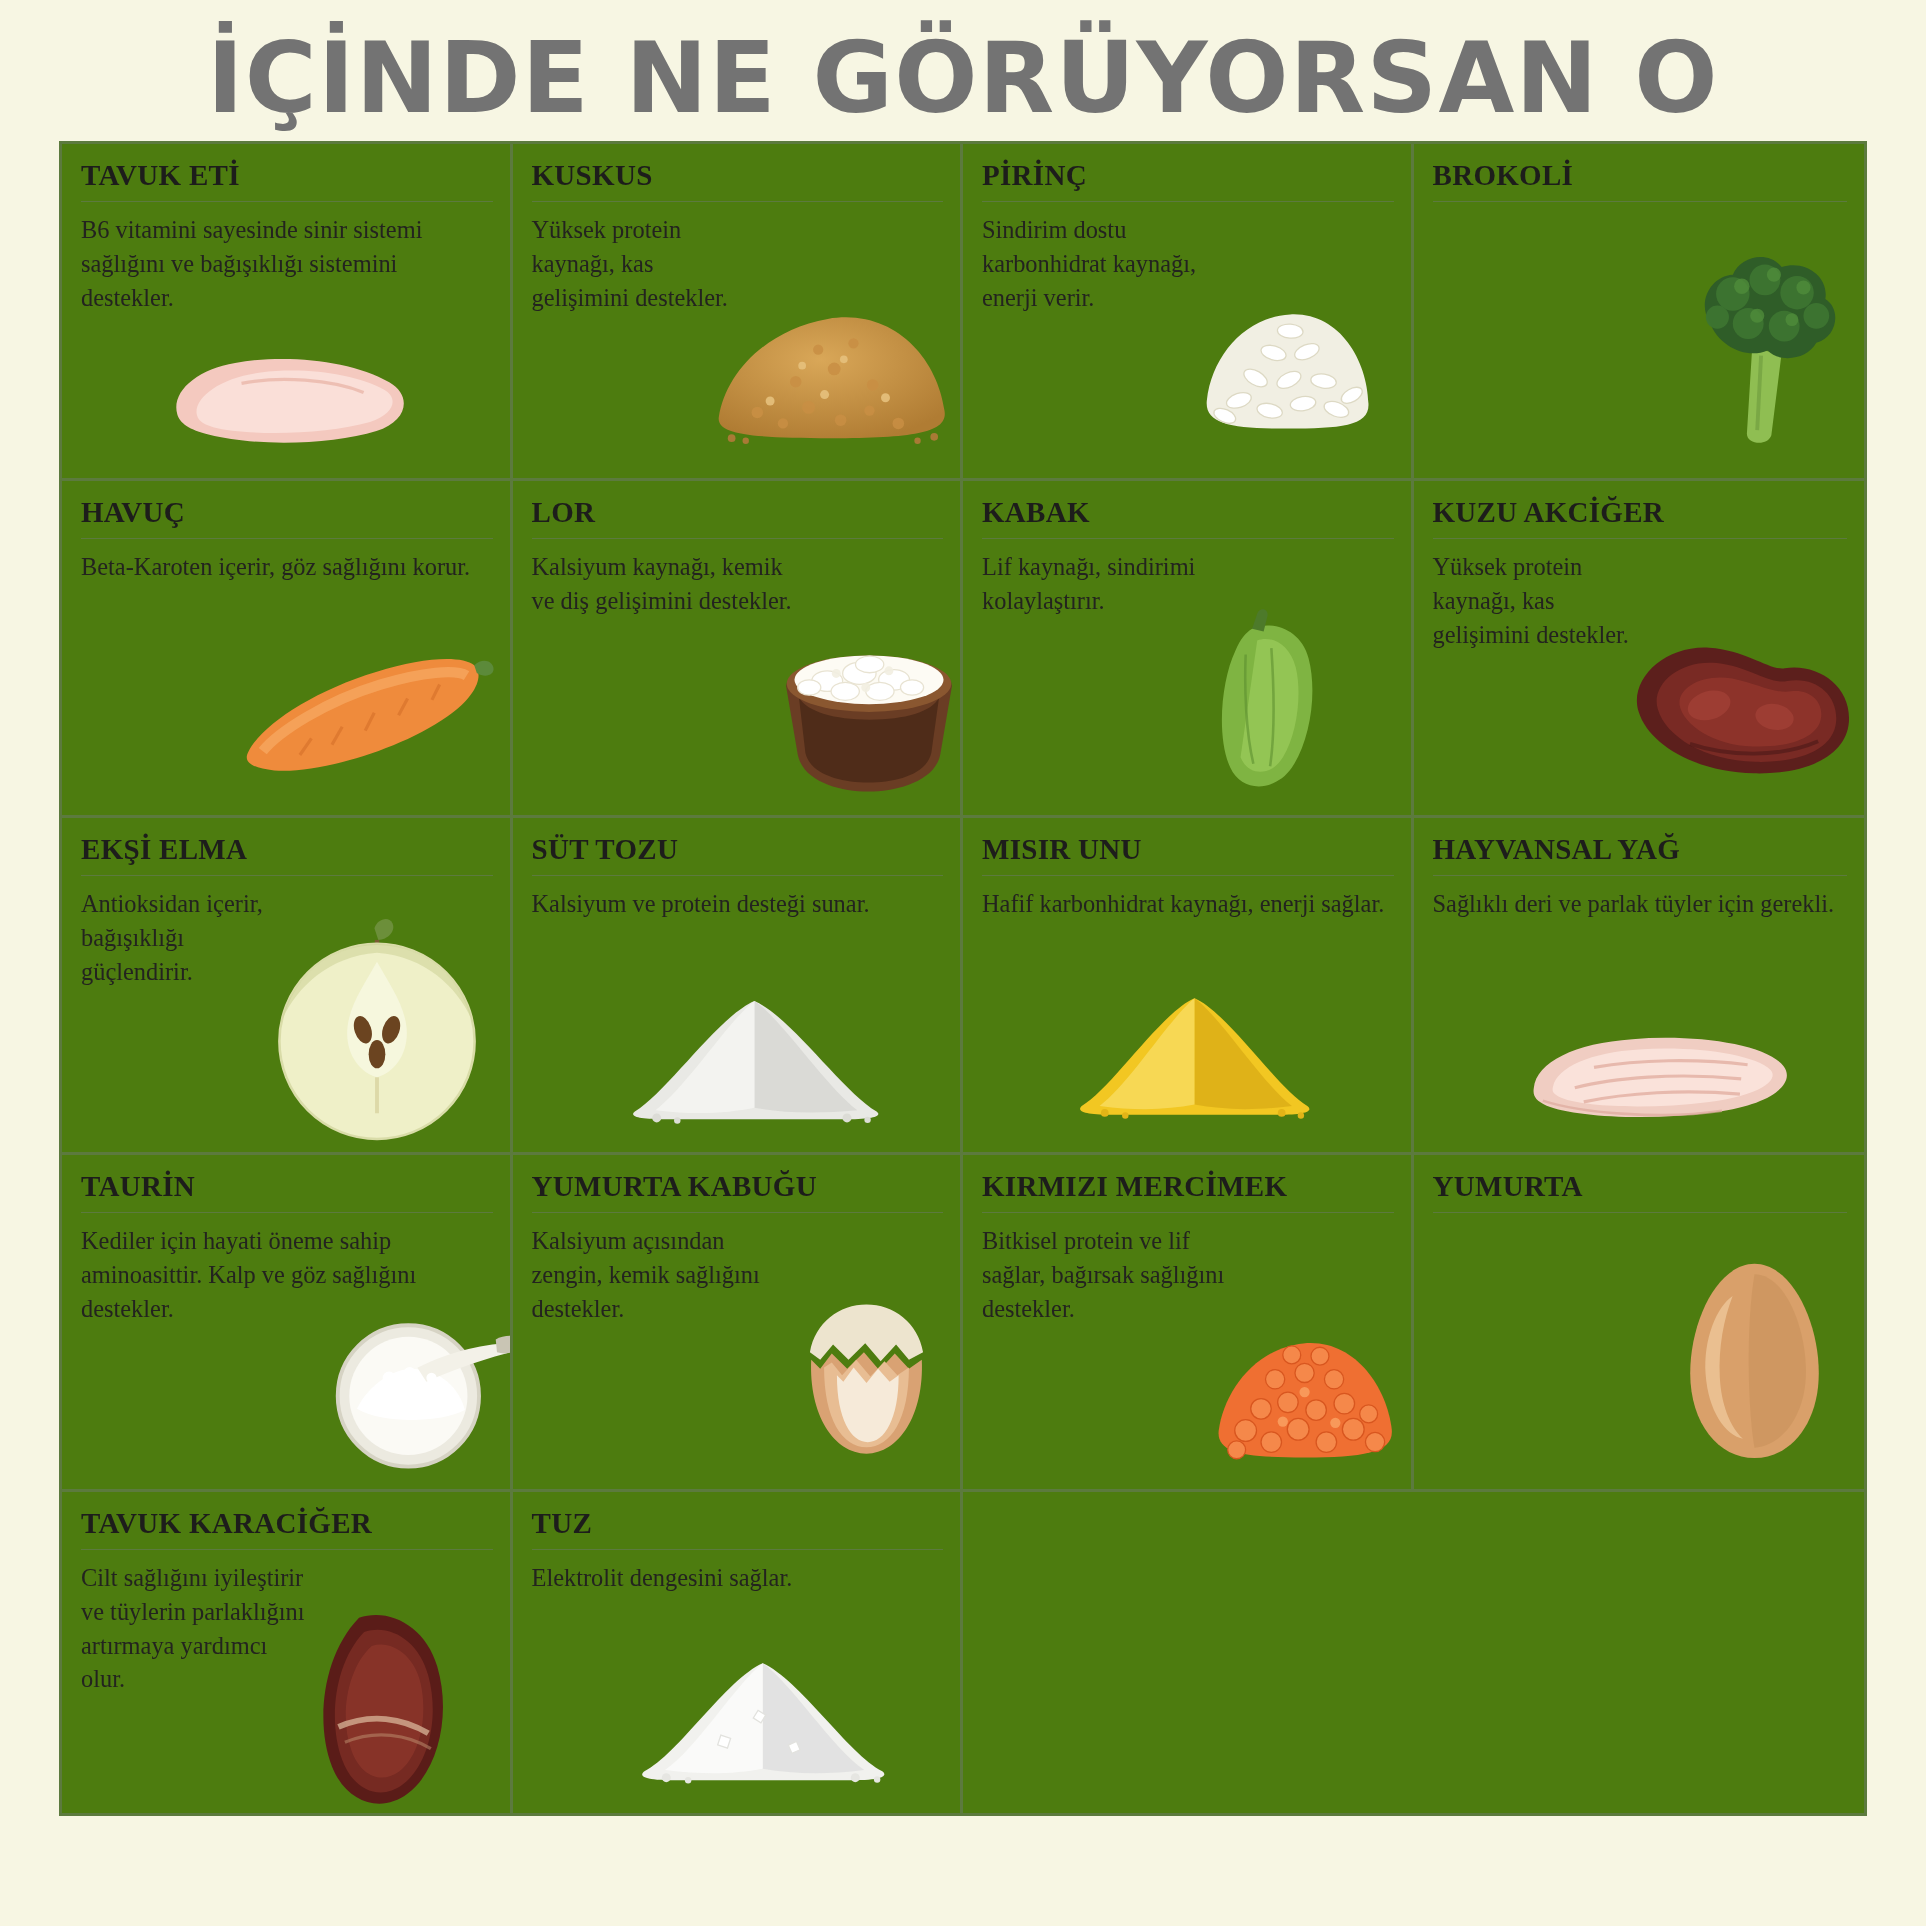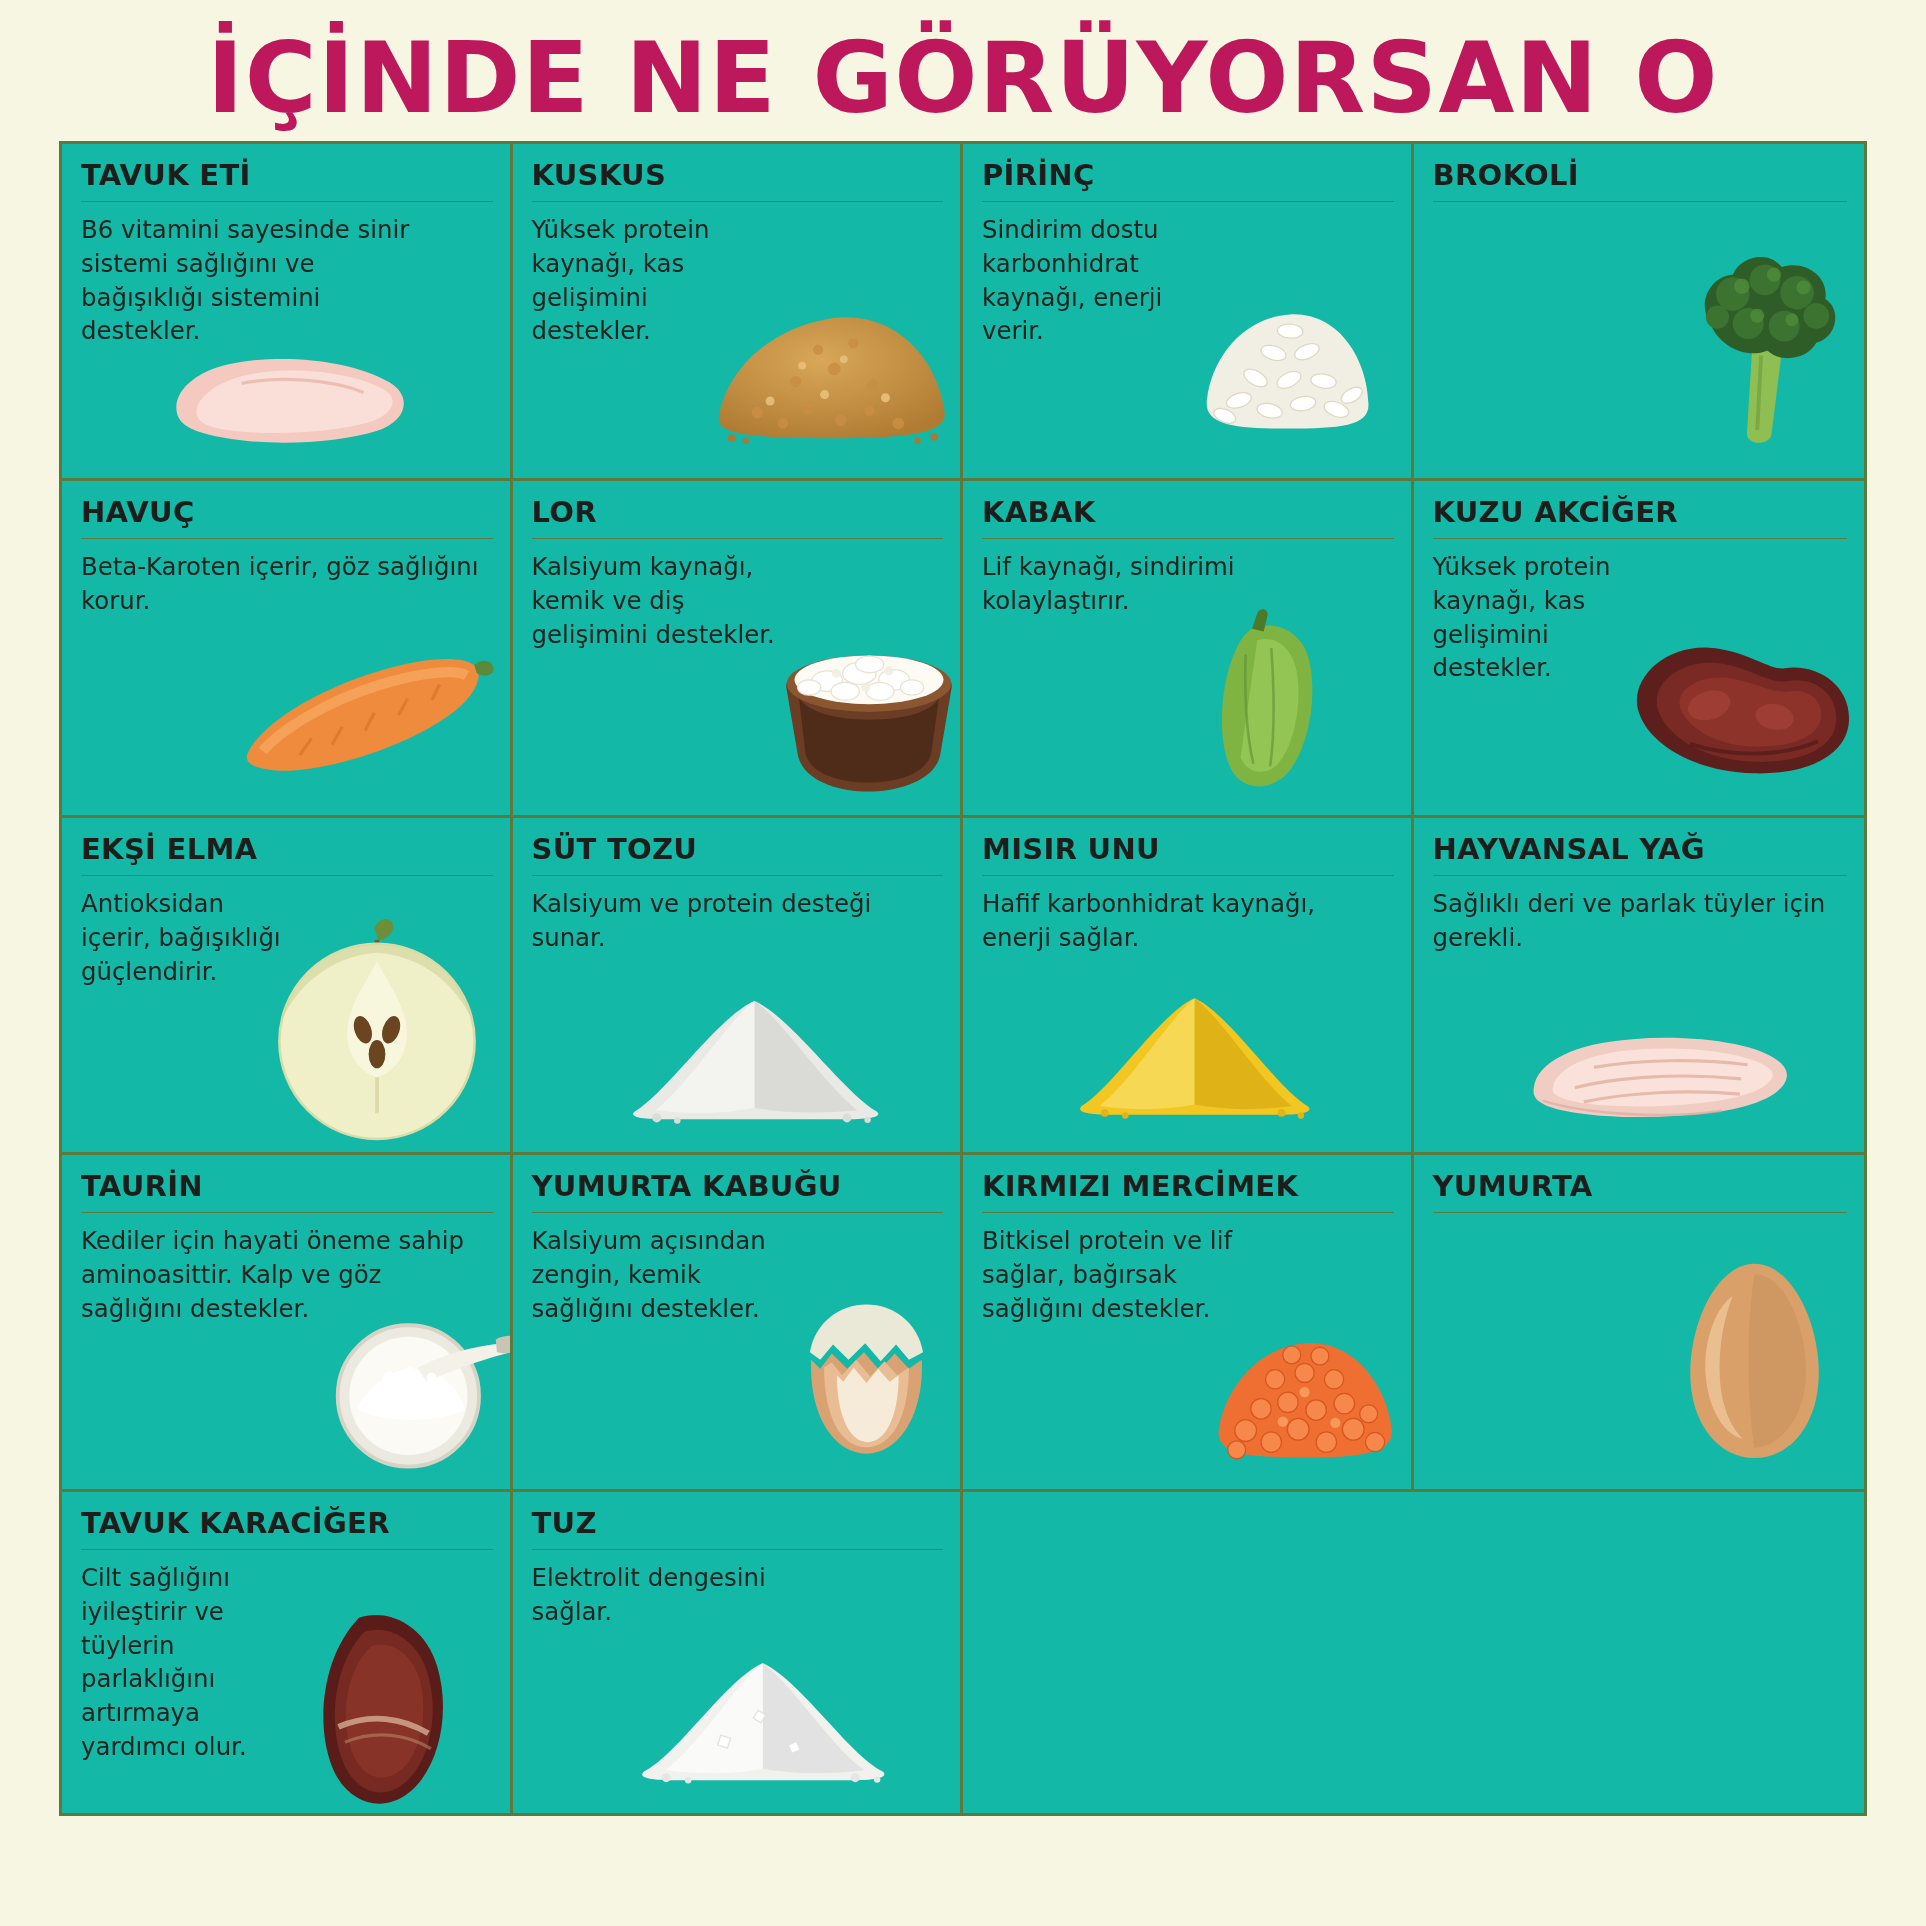--- a/index.html
+++ b/index.html
@@ -15,21 +15,21 @@
   }
   .page {
     width: 1926px;
     height: 1926px;
     box-sizing: border-box;
     background: #f7f6e3;
     position: relative;
   }
   .title {
     text-align: center;
-    color: #be185d;
+    color: #737373;
     font-size: 98px;
     font-weight: 700;
     letter-spacing: 1.3px;
     padding-top: 27px;
     padding-bottom: 11.6px;
     line-height: 1.05;
     font-family: "DejaVu Sans", "Liberation Sans", sans-serif;
   }
   .grid-wrap {
     margin: 0 59px;
@@ -42,21 +42,22 @@
   }
   .grid-row:last-child {
     border-bottom: none;
   }
   .cell {
     box-sizing: border-box;
     border-right: 3.9px solid #5c7a3e;
     padding: 15.4px 16.7px 11.6px 19px;
     position: relative;
     overflow: hidden;
-    background: #14b8a6;
+    background: #4d7c0f;
+    font-family: Liberation Serif, serif;
   }
   .cell:last-child {
     border-right: none;
   }
   .cell.w1 { width: 25%; }
   .cell.empty2 { width: 50%; }
   .cell-title {
     color: #1d1d1b;
     font-weight: 700;
     font-size: 29px;

